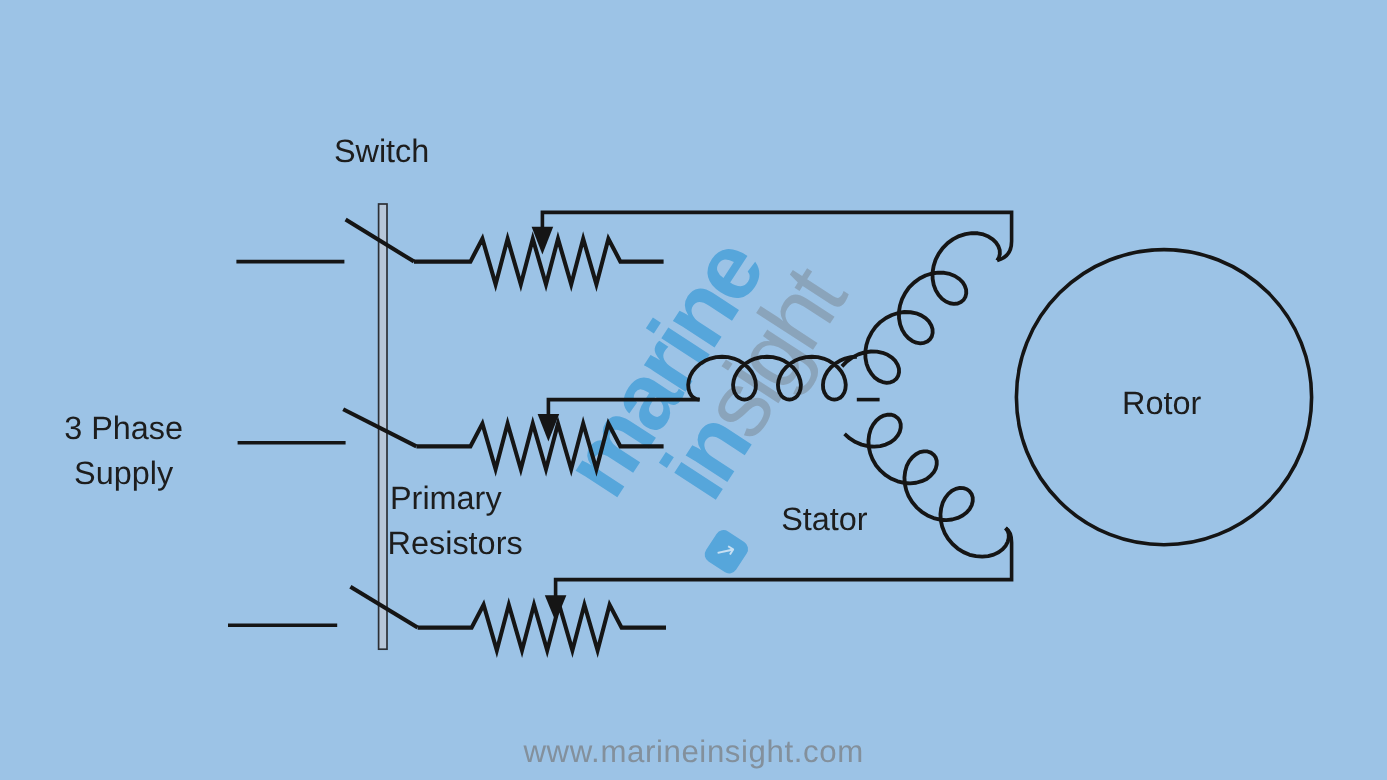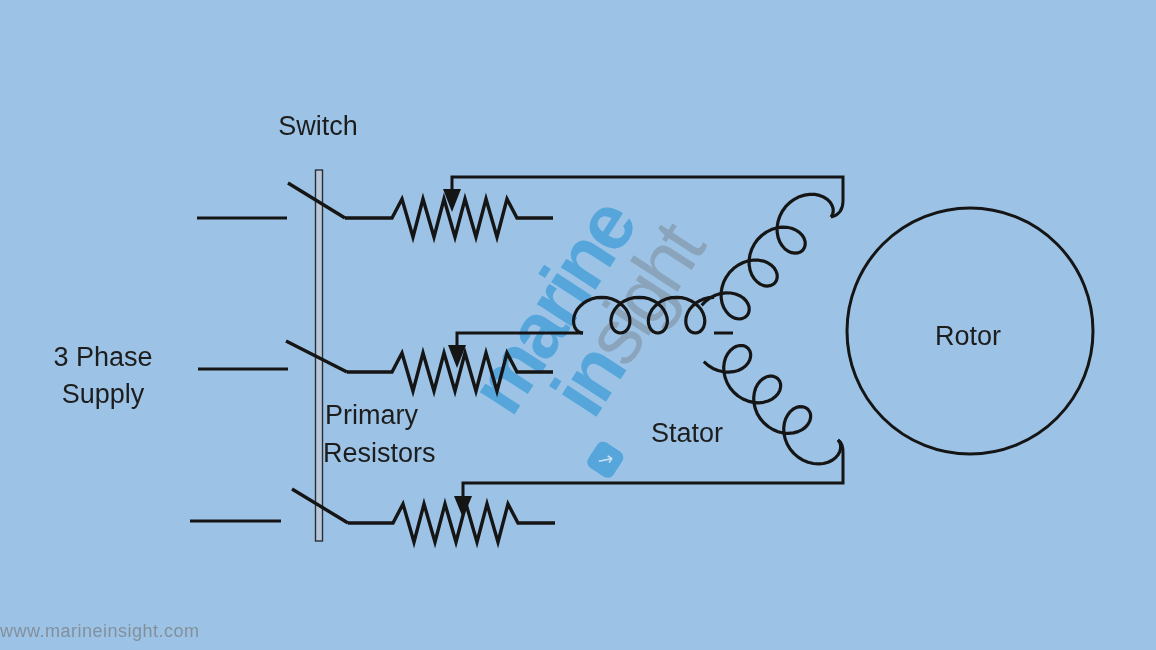--- a/index.html
+++ b/index.html
@@ -44,21 +44,21 @@
   .wire{stroke:var(--line);stroke-width:3;fill:none;stroke-linecap:butt;}
   .thick{stroke-width:3.4;}
   .coil{stroke:var(--line);stroke-width:3.2;fill:none;stroke-linejoin:round;}
   .arrowhead{fill:var(--line);stroke:none;}
   .switchbar{fill:var(--bar-fill);stroke:#2b2f35;stroke-width:1.4;}
   .lbl{
     font-family:"Liberation Sans",sans-serif;font-size:27px;fill:#1d1d1d;
   }
   .footer-url{
     position:absolute;left:0;bottom:8px;width:100%;
-    text-align:left;font-size:18px;letter-spacing:.5px;color:var(--footer);
+    text-align:center;font-size:26px;letter-spacing:.5px;color:var(--footer);
   }
 </style>
 </head>
 <body>
 
 <div class="stage">
 
   <div class="watermark">
     <div class="wm1">marine</div>
     <div class="wm2"><span class="wm-in">in</span><span class="wm-sight">sight</span></div>

